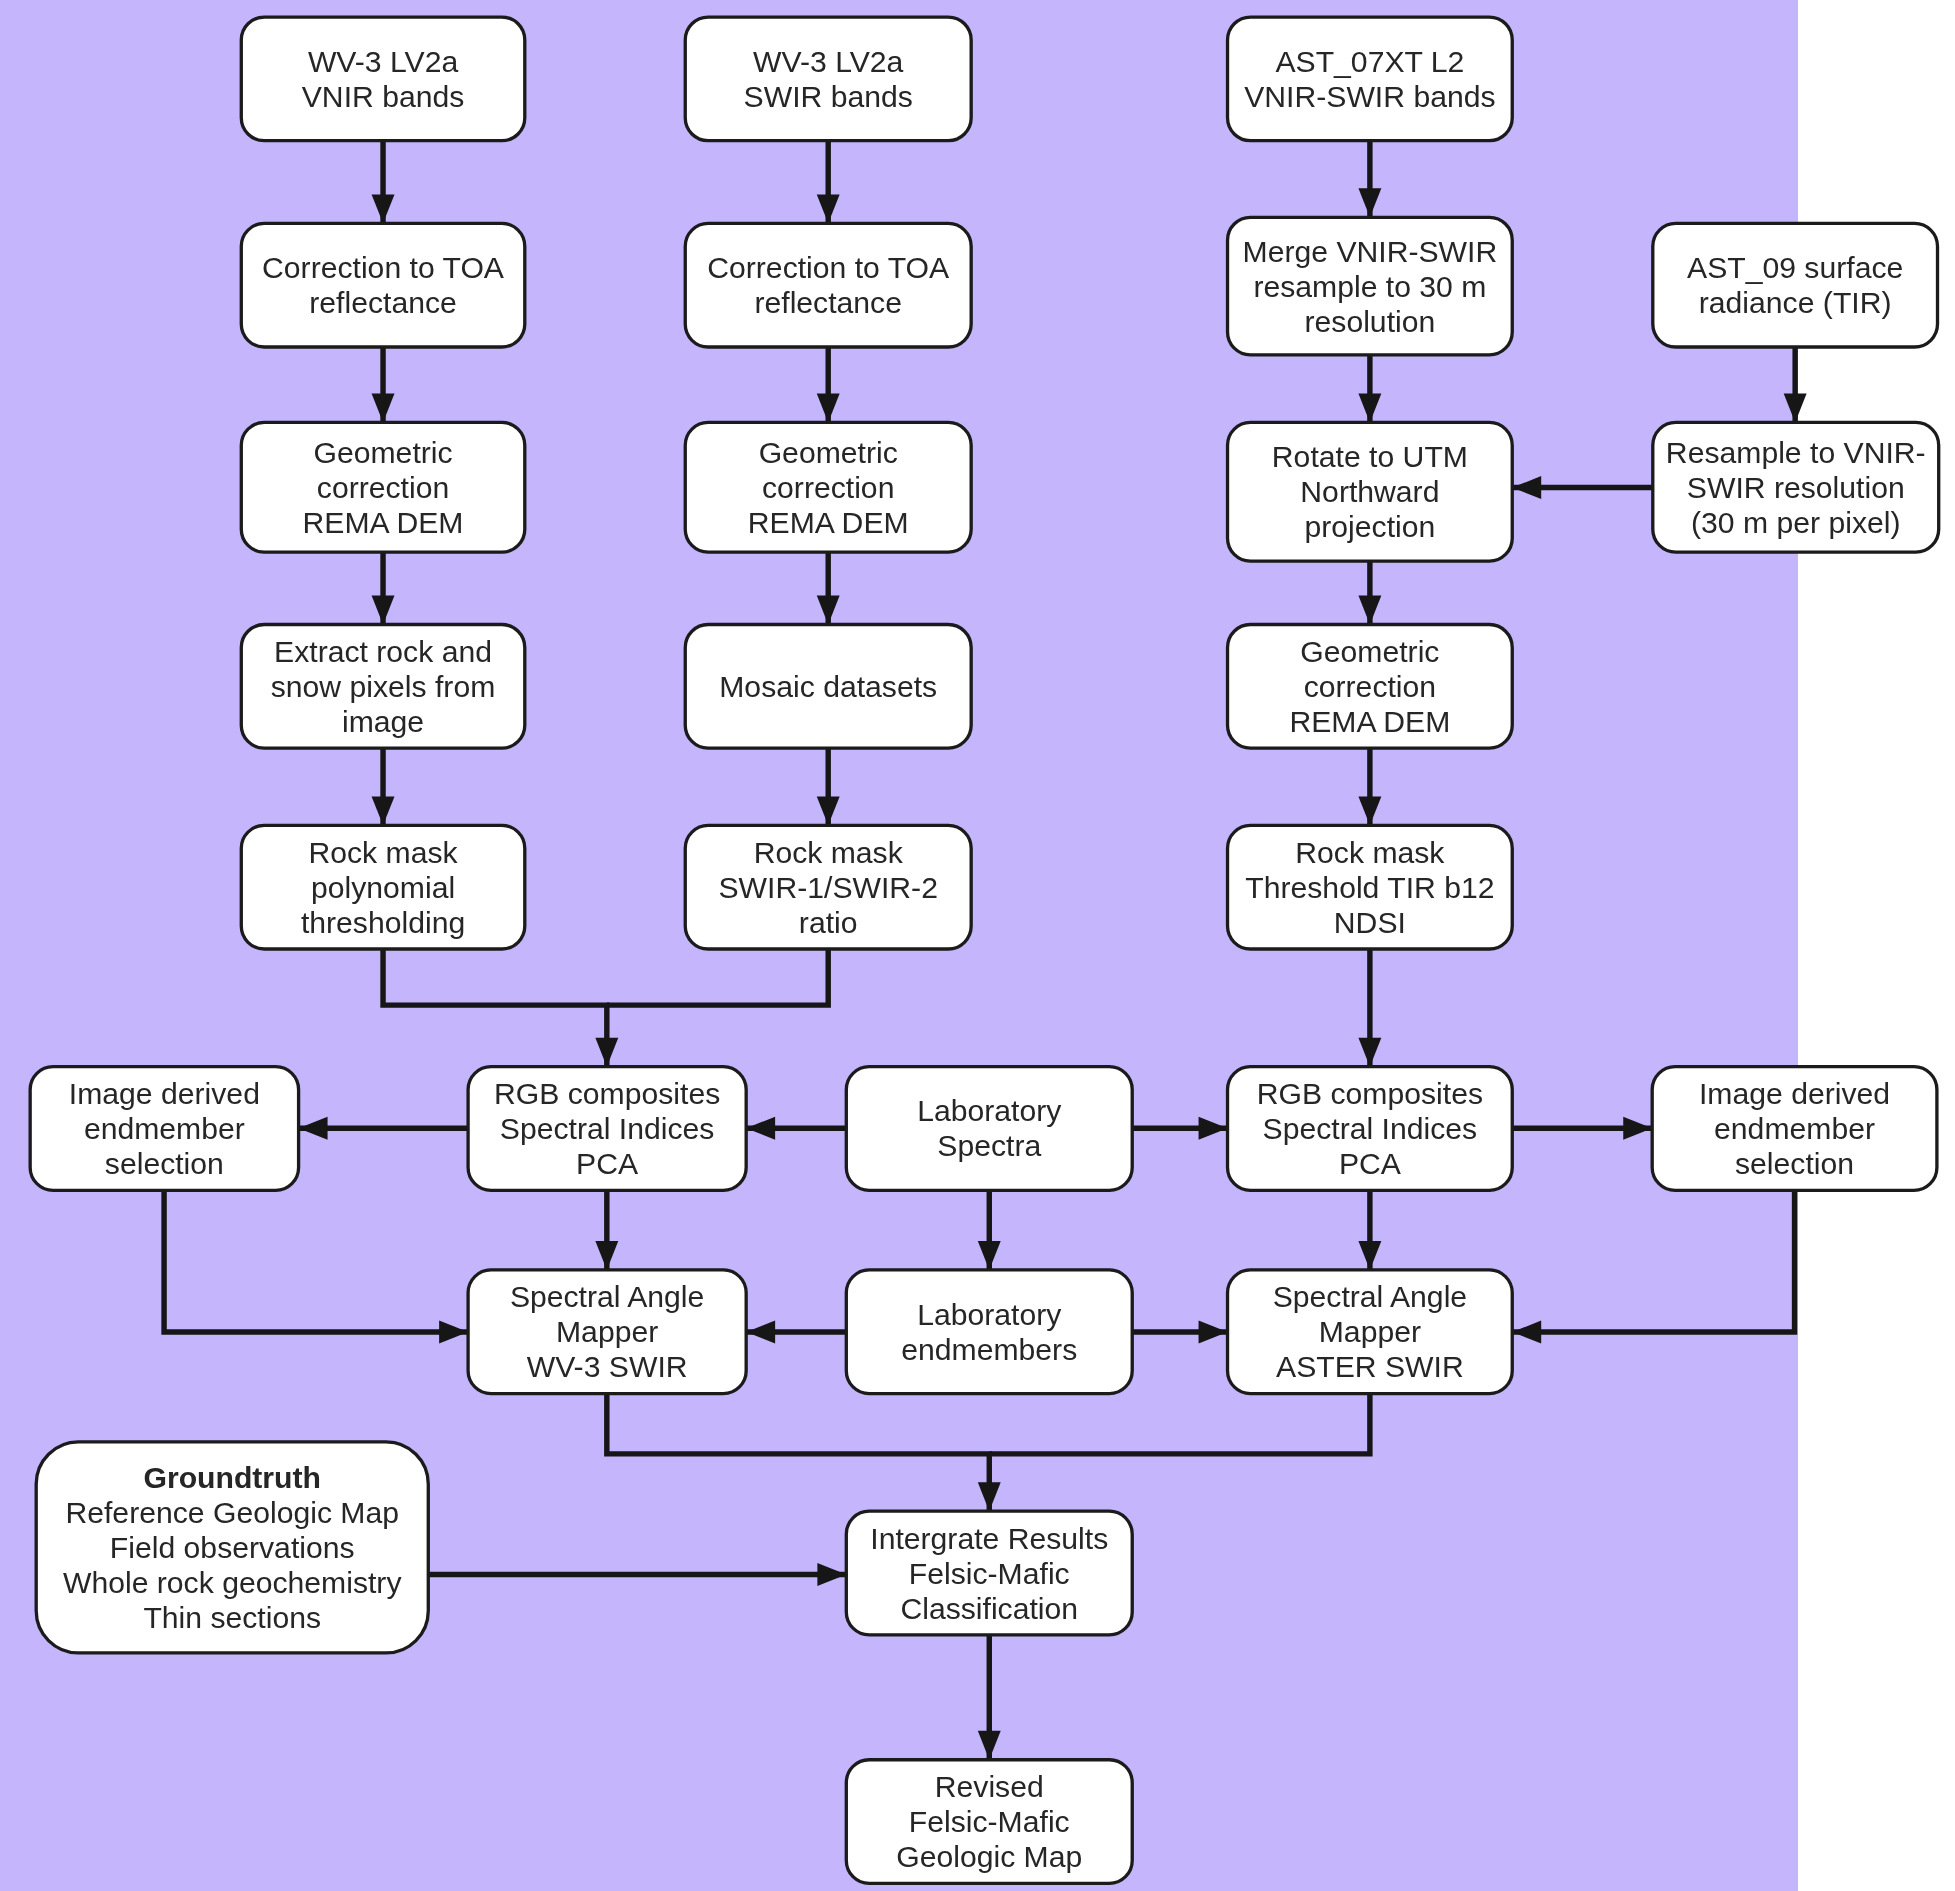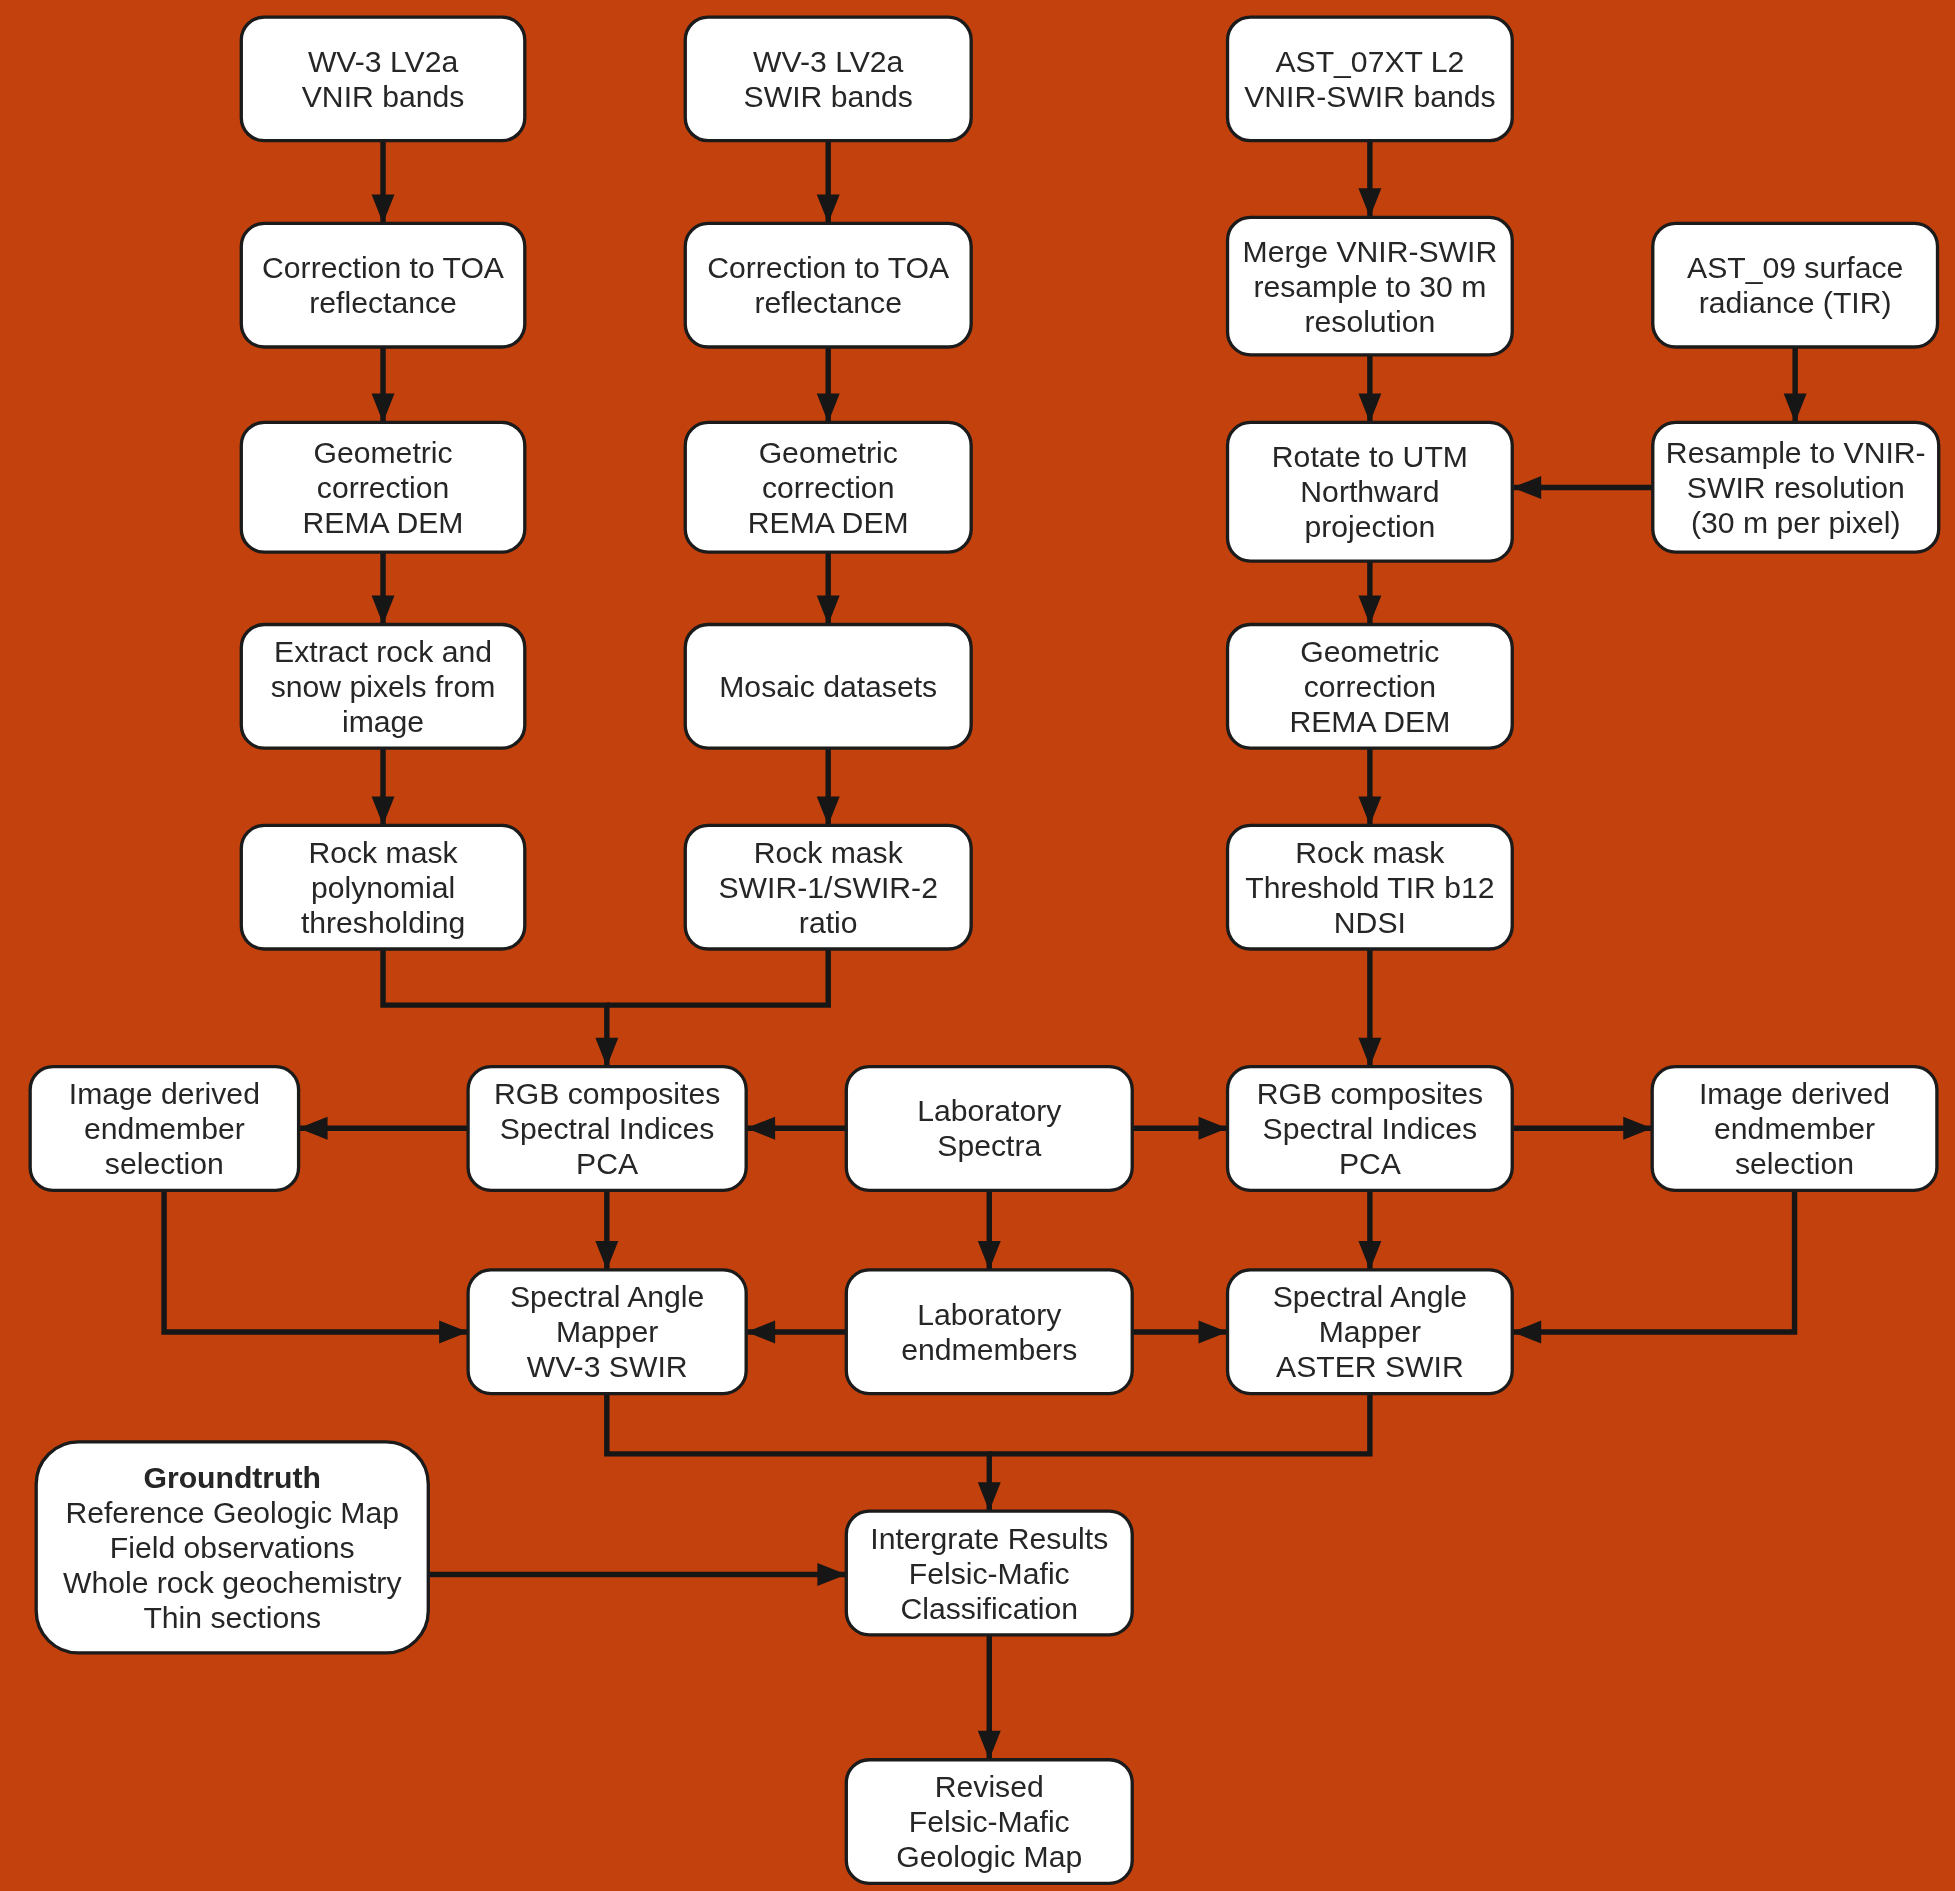--- a/index.html
+++ b/index.html
@@ -1,20 +1,20 @@
 <!DOCTYPE html>
 <html style="font-size:9.7px"><head>
 <meta charset="utf-8">
 <style>
   html, body { margin: 0; padding: 0; background: #ffffff; }
   .page {
     position: relative;
-    width: 1955px;
+    width: 1798px;
     height: 1892px;
-    background: #c2410c;
+    background: #c4b5fd;
     font-family: "Liberation Sans", "DejaVu Sans", sans-serif;
   }
   svg { display: block; }
   text { font-family: "Liberation Sans", "DejaVu Sans", sans-serif; }
 </style>
 </head>
 <body>
 
 <div class="page">
   <svg id="diagram-svg" width="1955" height="1892" viewBox="0 0 3241 3136" xmlns="http://www.w3.org/2000/svg">

